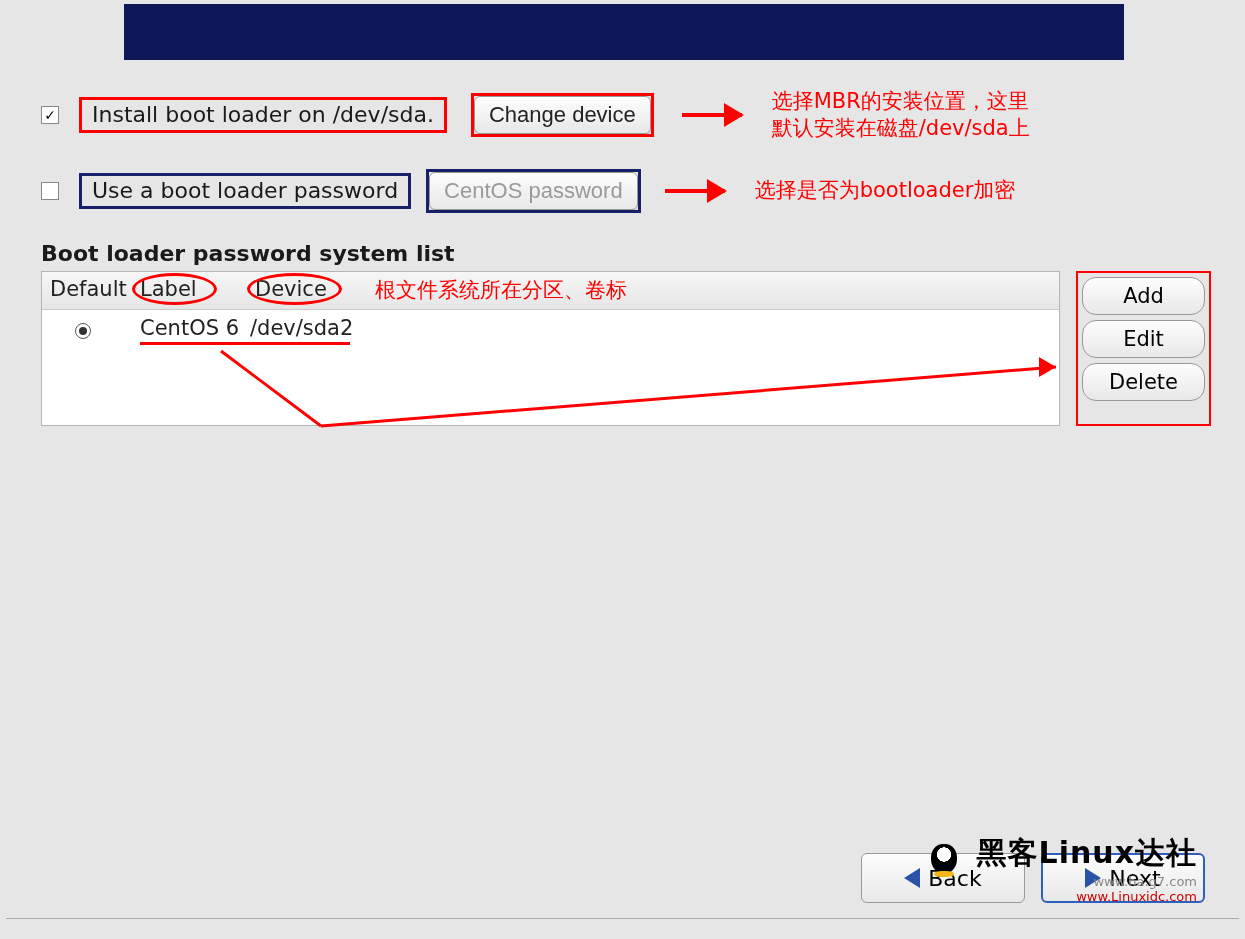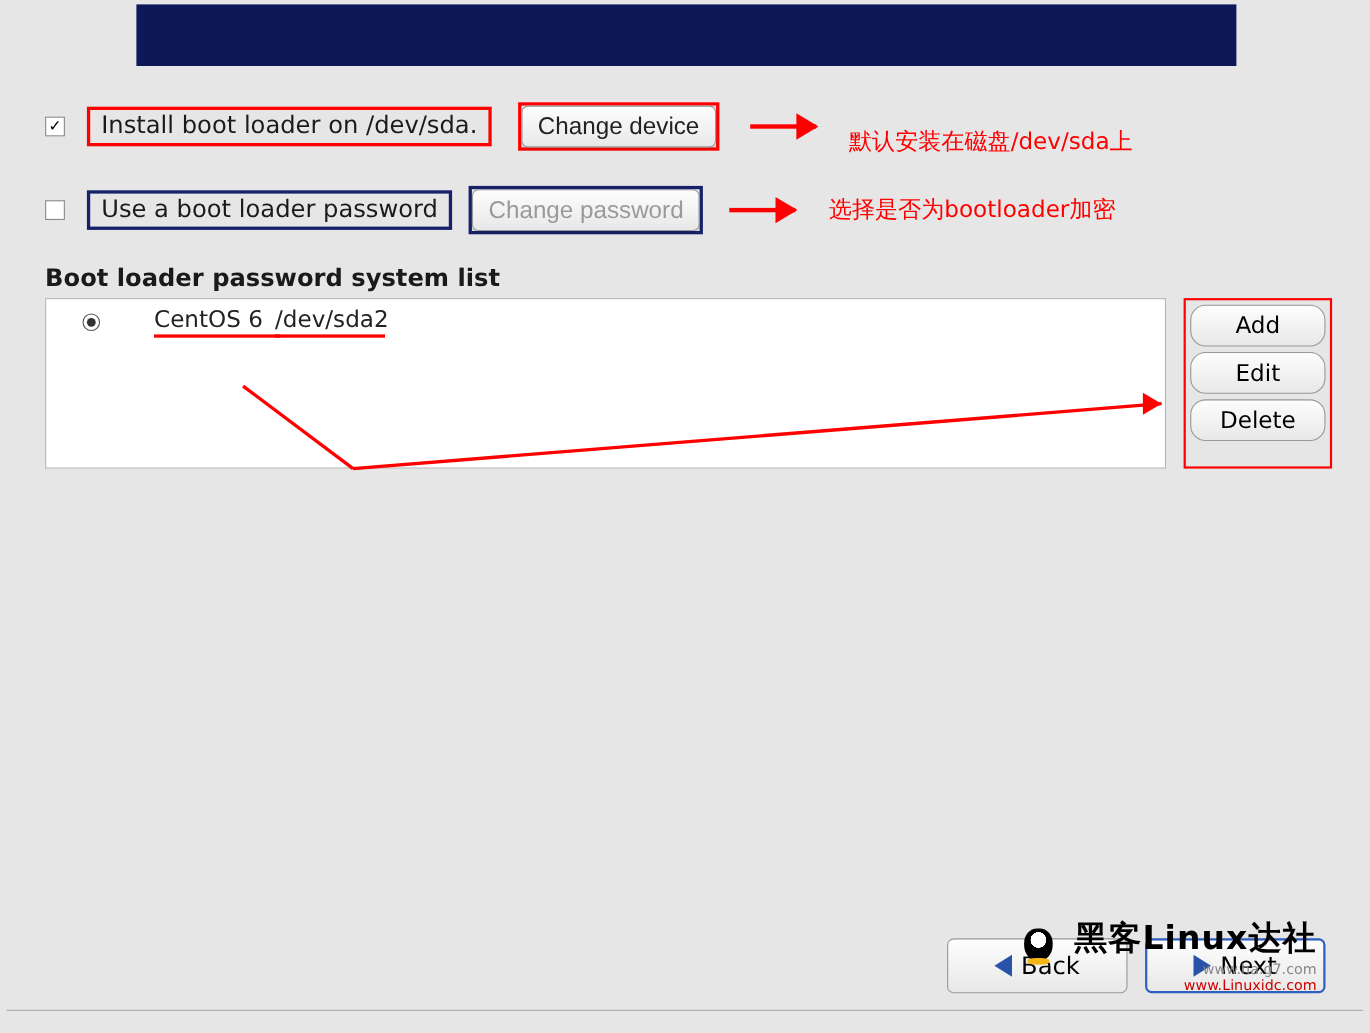--- a/index.html
+++ b/index.html
@@ -177,39 +177,51 @@
 <div class="main">
 
   <div class="row" style="gap:10px;">
     <span class="checkbox checked"></span>
     <span class="label-box red-box">Install boot loader on /dev/sda.</span>
     <span class="btn-wrap-red" style="margin-left:14px;">
       <button class="btn">Change device</button>
     </span>
     <span class="arrow-right" style="margin-left:18px;"></span>
     <span class="anno" style="margin-left:20px;">
-      <br>
+      <span>选择MBR的安装位置，这里</span><br>
       <span>默认安装在磁盘/dev/sda上</span>
     </span>
   </div>
 
   <div class="row" style="gap:10px; margin-top:26px;">
     <span class="checkbox"></span>
     <span class="label-box">Use a boot loader password</span>
     <span class="btn-wrap-blue" style="margin-left:5px;">
-      <button class="btn disabled">Change password</button>
+      <button class="btn disabled">CentOS password</button>
     </span>
     <span class="arrow-right" style="margin-left:14px;"></span>
     <span class="anno" style="margin-left:20px;">选择是否为bootloader加密</span>
   </div>
 
   <div class="section-title">Boot loader password system list</div>
 
   <div class="table-area" style="position:relative;">
     <div class="list table-wrap" style="height:155px;">
+      <div class="list-header">
+        <span class="col-default">Default</span>
+        <span class="col-label">
+          <span>Label</span>
+          <span class="red-oval"></span>
+        </span>
+        <span class="col-device">
+          <span>Device</span>
+          <span class="red-oval" style="width:95px;"></span>
+        </span>
+        <span class="anno" style="margin-left:20px;">根文件系统所在分区、卷标</span>
+      </div>
       <div class="list-row">
         <span class="col-default" style="padding-left:25px;">
           <span class="radio checked"></span>
         </span>
         <span class="col-label underline-red">CentOS 6</span>
         <span class="col-device underline-red" style="margin-left:-5px;">/dev/sda2</span>
       </div>
     </div>
     <div class="side-btns">
       <div class="side-btn">Add</div>

